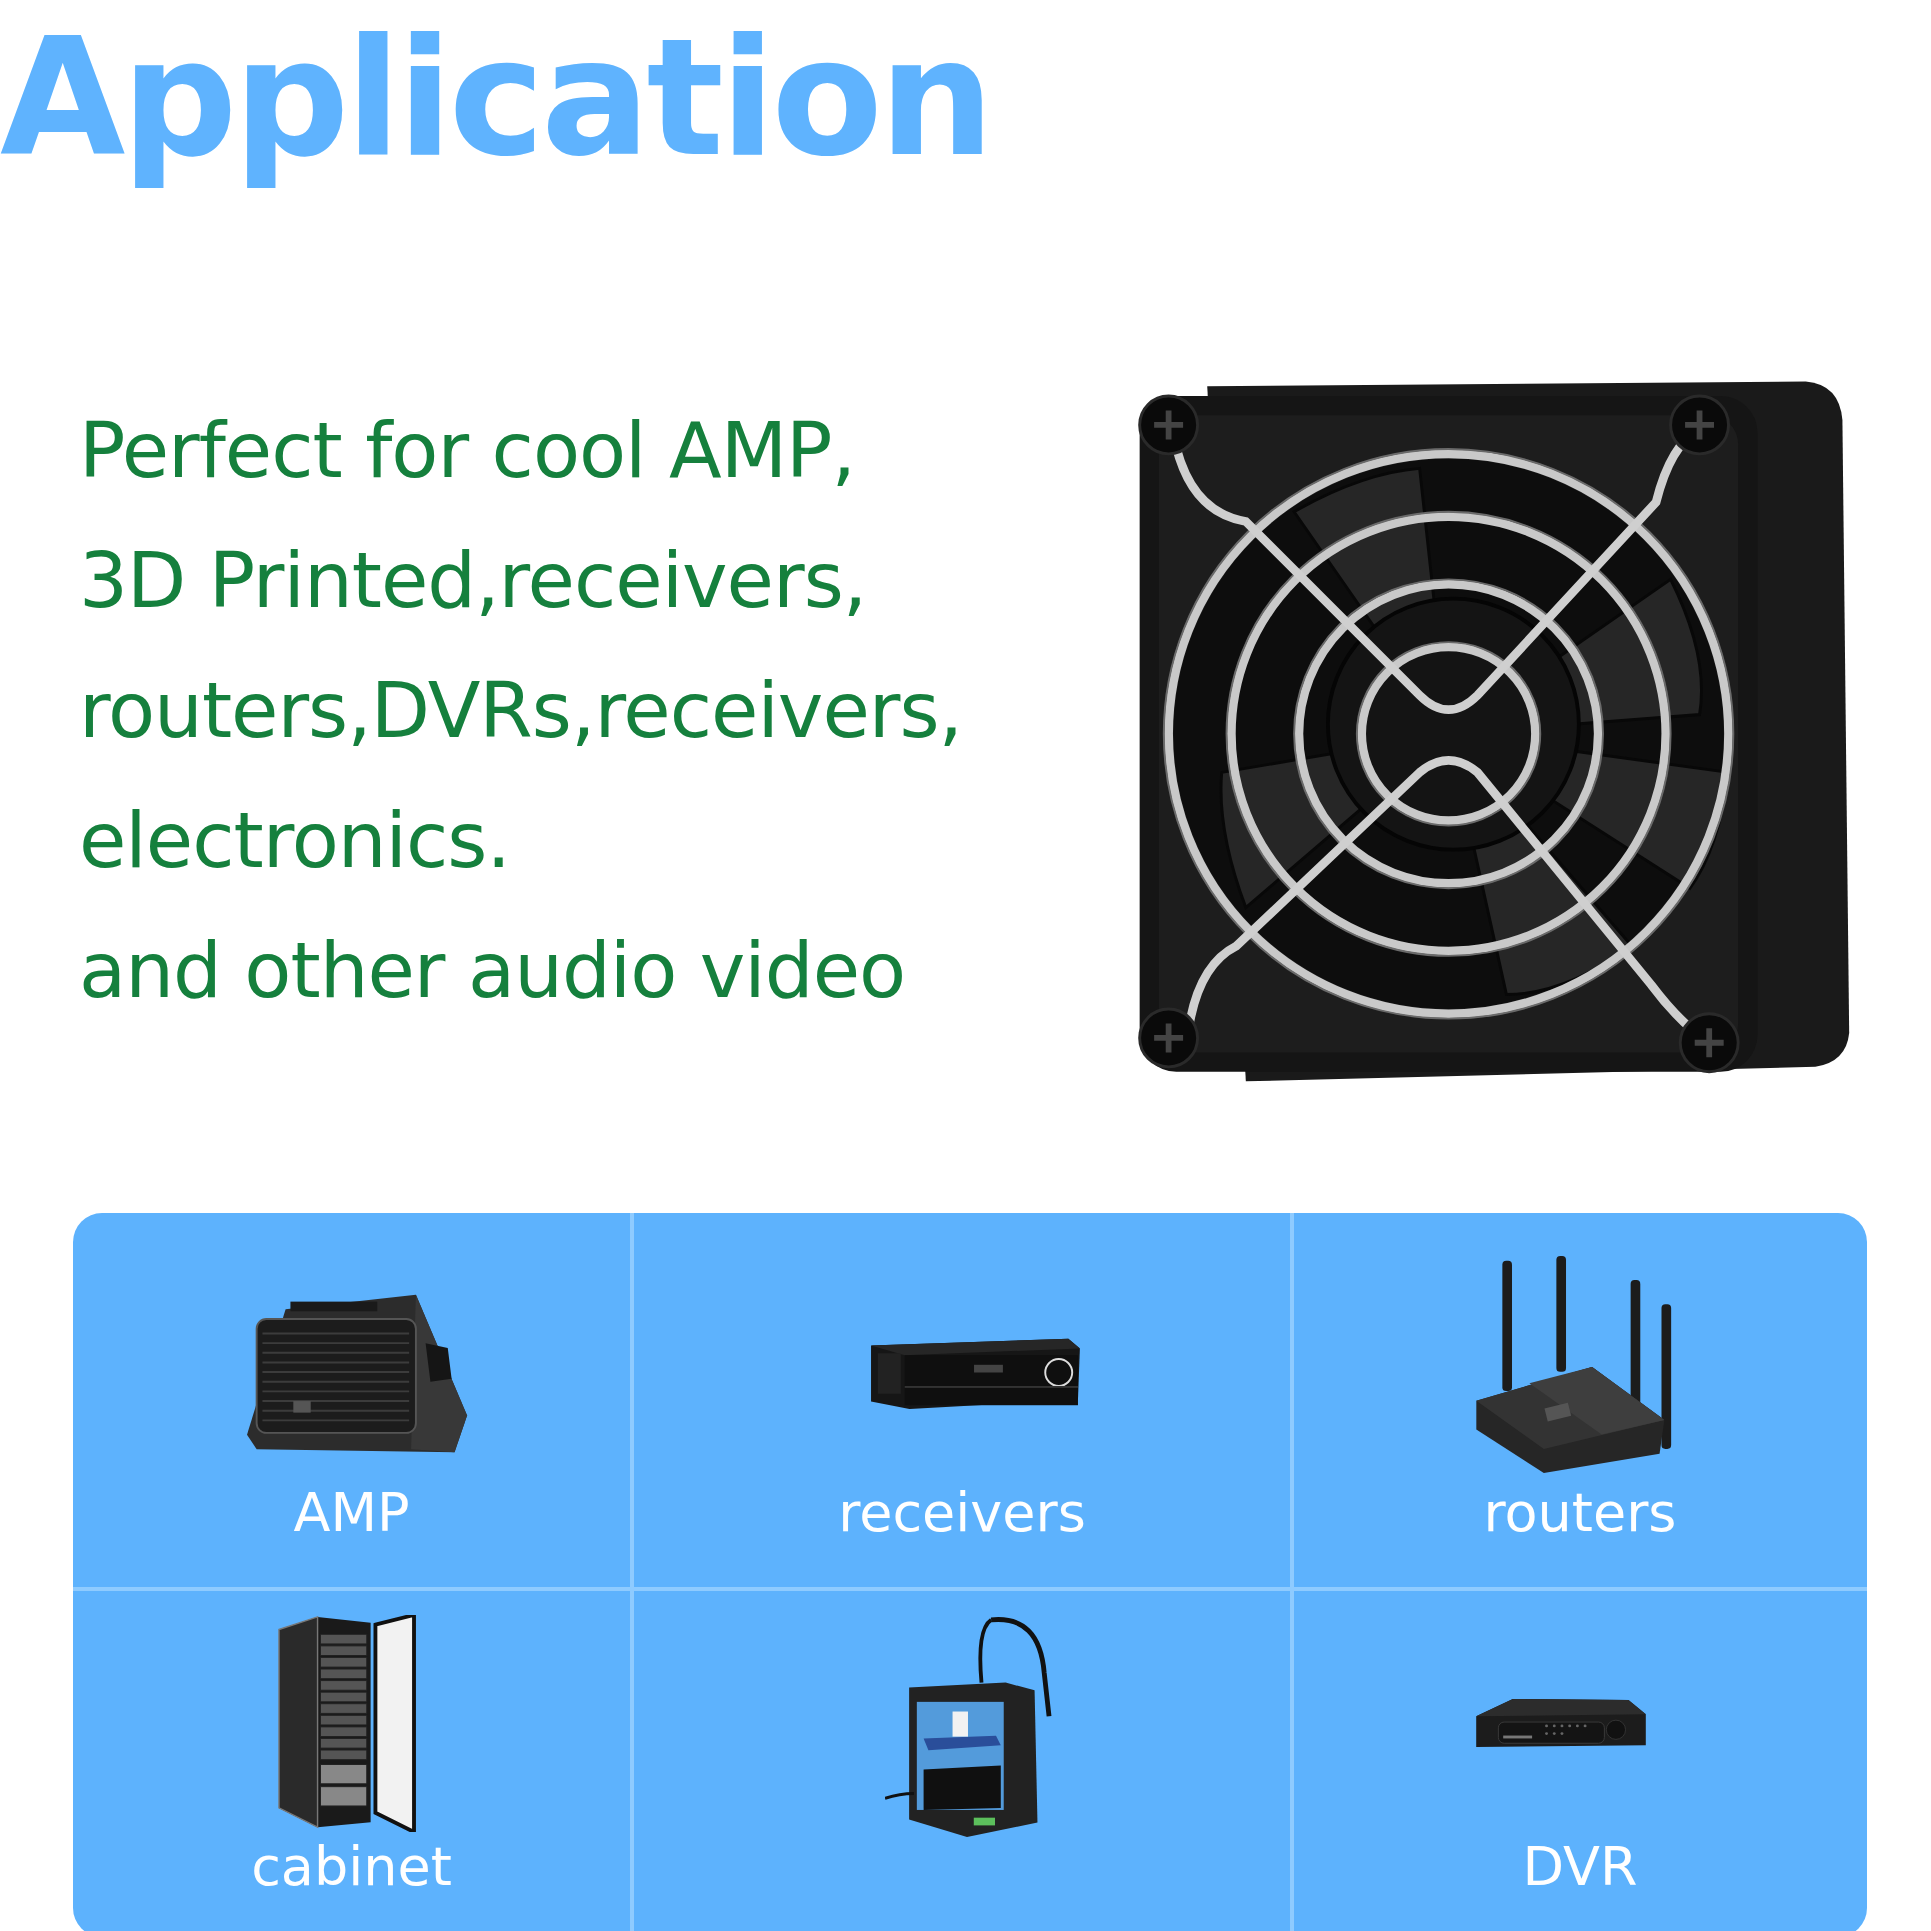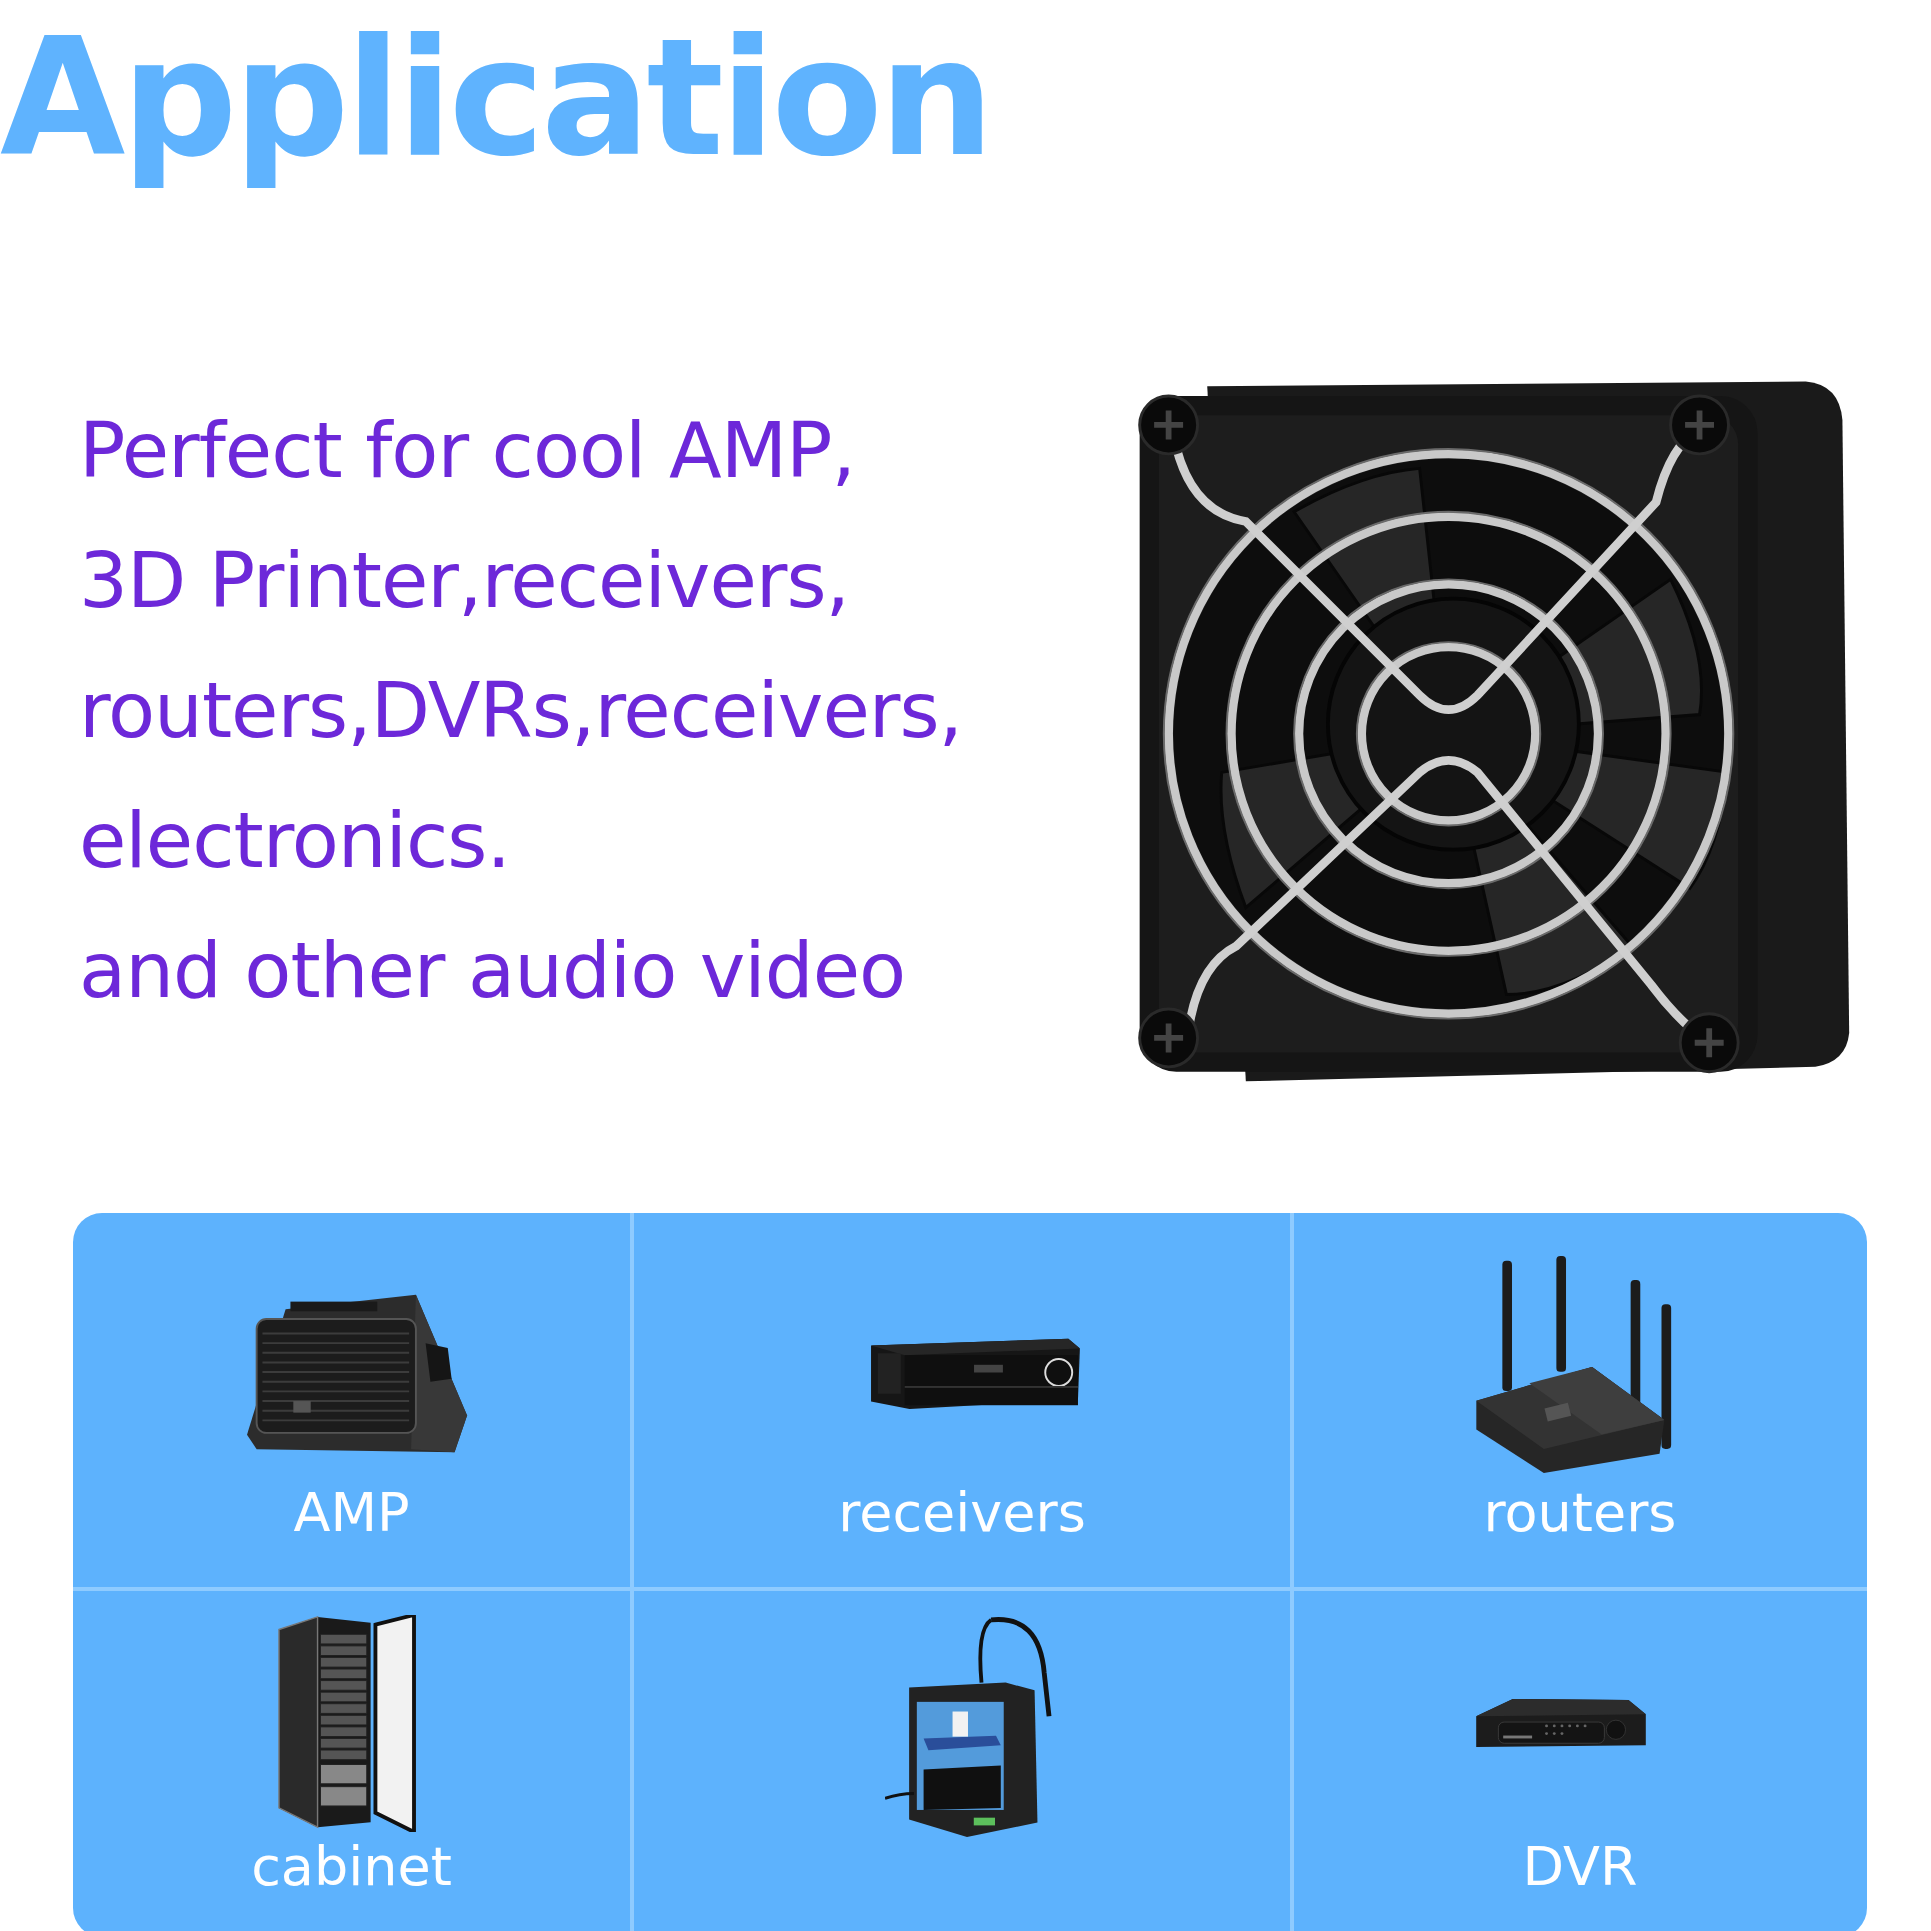--- a/index.html
+++ b/index.html
@@ -7,21 +7,21 @@
     width:1931px; height:1931px; background:#ffffff; position:relative; overflow:hidden;
     font-family: "Liberation Sans", "DejaVu Sans", sans-serif;
   }
   .title {
     position:absolute; left:0; top:17.4px; width:1931px; text-align:left;
     font-family:"DejaVu Sans", sans-serif; font-weight:bold; font-size:162px; letter-spacing:-3.9px;
     color:#5FB3FE; line-height:1;
   }
   .body-text {
     position:absolute; left:79px; top:386px; width:1062px;
-    font-family:"DejaVu Sans", sans-serif; font-size:77px; color:#6d28d9; line-height:130px;
+    font-family:"DejaVu Sans", sans-serif; font-size:77px; color:#15803d; line-height:130px;
     letter-spacing:-1px;
   }
   .body-text div { white-space:nowrap; }
   .fan { position:absolute; left:1130px; top:367px; width:724px; height:724px; }
   .panel {
     position:absolute; left:73px; top:1193px; width:1794px; height:724px;
     background:#5DB2FD; border-radius:29px; overflow:hidden;margin-top:20px;
   }
   .vline { position:absolute; top:0; width:3.9px; height:100%; background:#8ECBFF; }
   .hline { position:absolute; left:0; height:3.9px; width:100%; background:#8ECBFF; }
@@ -32,21 +32,21 @@
   }
   .illus { position:absolute; }
 </style>
 </head>
 <body>
 
 <div class="title">Application</div>
 
 <div class="body-text">
   <div>Perfect for cool AMP,</div>
-  <div>3D Printer,receivers,</div>
+  <div>3D Printed,receivers,</div>
   <div>routers,DVRs,receivers,</div>
   <div>electronics.</div>
   <div>and other audio video</div>
 </div>
 
 <svg class="fan" viewBox="0 0 750 750">
 
   <path d="M80 20 L700 15 Q735 18 738 55 L745 690 Q742 720 710 725 L120 740 Z" fill="#1a1a1a"></path>
 
   <rect x="10" y="30" width="640" height="700" rx="38" fill="#151515"></rect>

